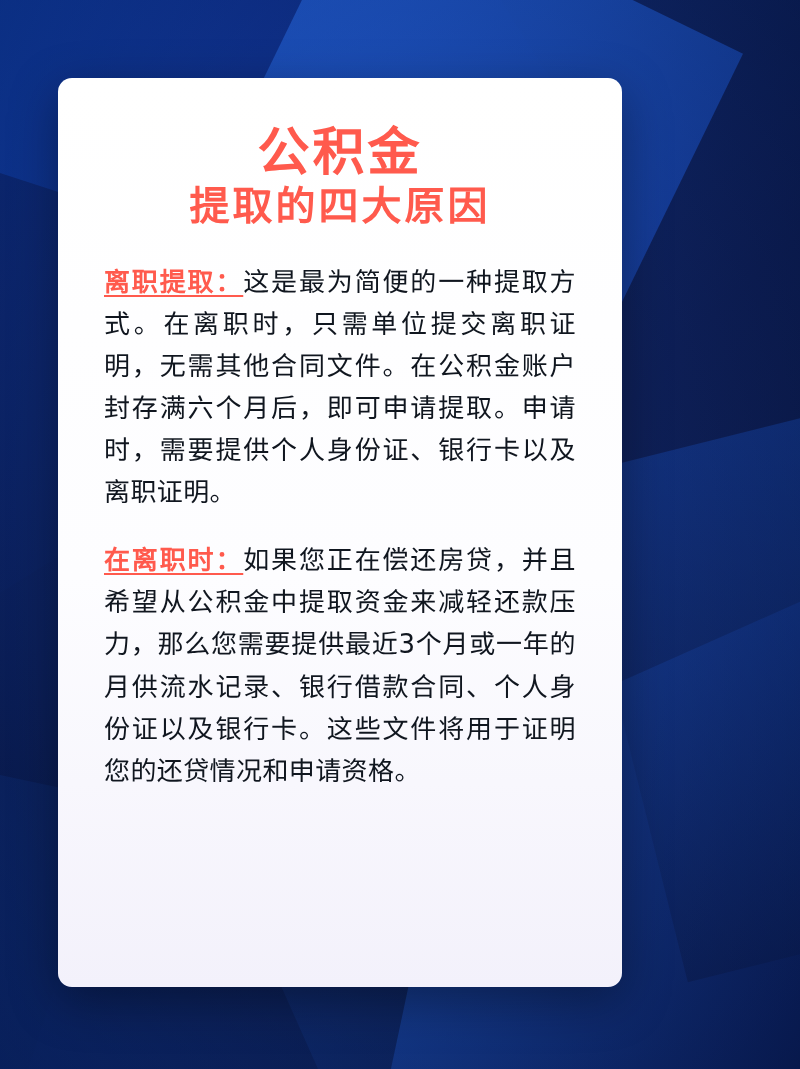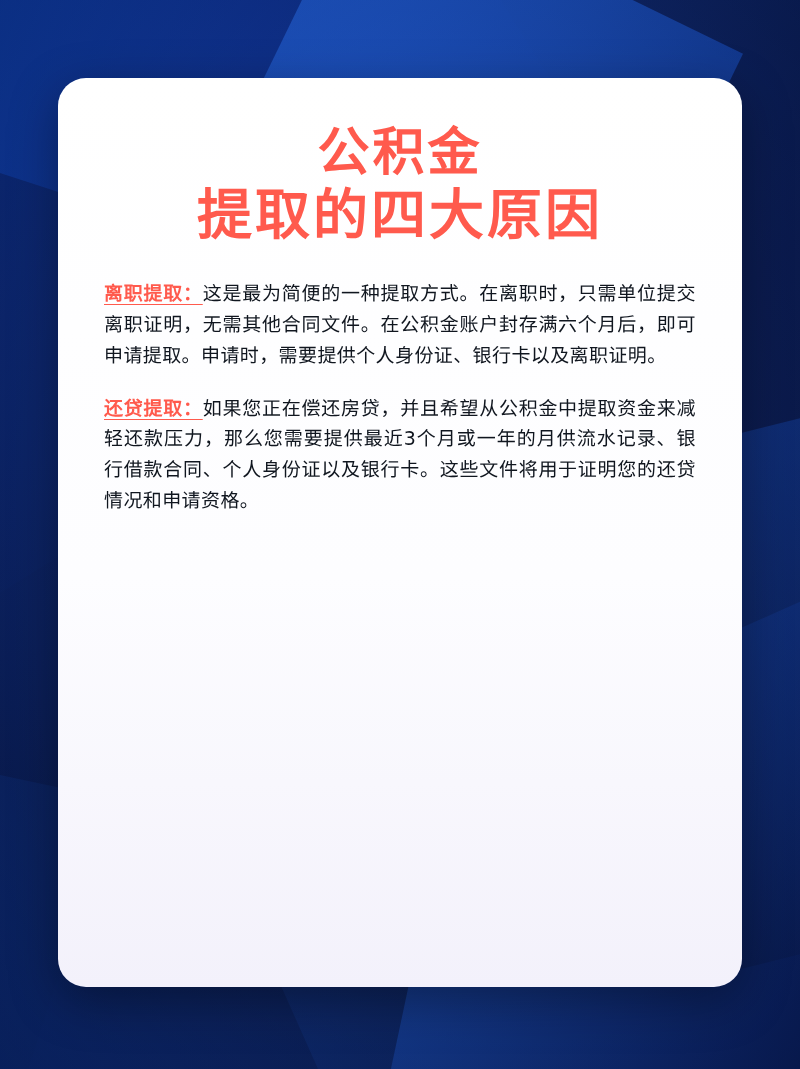--- a/index.html
+++ b/index.html
@@ -74,58 +74,58 @@
     inset: 0;
     background: radial-gradient(ellipse at 50% 45%, rgba(255,255,255,0.04) 0%, rgba(0,0,0,0.32) 100%);
     pointer-events: none;
   }
 
   
   .card {
     position: absolute;
     left: 58px;
     top: 78px;
-    width: 684px;
+    width: 564px;
     height: 909px;
     background: linear-gradient(180deg, #ffffff 0%, #fdfdff 55%, #f3f1fb 100%);
-    border-radius: 28px;
+    border-radius: 14px;
     box-shadow: 0 14px 48px rgba(0,0,0,0.35);
     box-sizing: border-box;
     padding: 44px 46px 30px 46px;
     overflow: hidden;
   }
 
   .title-block {
     text-align: center;
     margin-bottom: 30px;
   }
   .title-line-1 {
     font-size: 52px;
     line-height: 1.18;
     font-weight: bold;
     color: #ff5a4d;
     letter-spacing: 3px;
   }
   .title-line-2 {
-    font-size: 55px;
+    font-size: 40px;
     line-height: 1.18;
     font-weight: bold;
     color: #ff5a4d;
     letter-spacing: 3px;
     text-align: center;
   }
 
   .section {
     margin-bottom: 22px;
   }
   .section:last-child {
     margin-bottom: 0;
   }
   .para {
-    font-size: 19px;
+    font-size: 26px;
     line-height: 1.62;
     color: #10161f;
     text-align: justify;
     letter-spacing: 0.4px;
     word-break: break-all;
   }
   .lead {
     color: #ff5a4d;
     font-weight: bold;
     text-decoration: underline;
@@ -151,17 +151,17 @@
       <div class="title-line-2">提取的四大原因</div>
     </div>
 
     <div class="section">
       <p class="para"><span class="lead">离职提取：</span><span>这是最为简便的一种提取方式。在离职时，只需单位提交离职证明，无需其他合同文件。在公积金账户封存满六个月后，即可申请提取。申请时，需要提供个人身份证、银行卡以及离职证明。</span></p>
     </div>
 
 
 
     <div class="section">
-      <p class="para"><span class="lead">还贷提取：</span><span>如果您正在偿还房贷，并且希望从公积金中提取资金来减轻还款压力，那么您需要提供最近3个月或一年的月供流水记录、银行借款合同、个人身份证以及银行卡。这些文件将用于证明您的还贷情况和申请资格。</span></p>
+      <p class="para"><span class="lead">在离职时：</span><span>如果您正在偿还房贷，并且希望从公积金中提取资金来减轻还款压力，那么您需要提供最近3个月或一年的月供流水记录、银行借款合同、个人身份证以及银行卡。这些文件将用于证明您的还贷情况和申请资格。</span></p>
     </div>
 
   </div>
 </div>
 
 </body></html>

